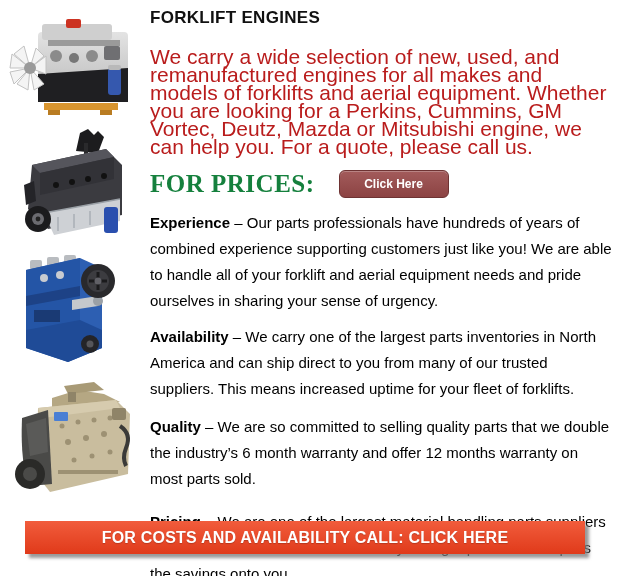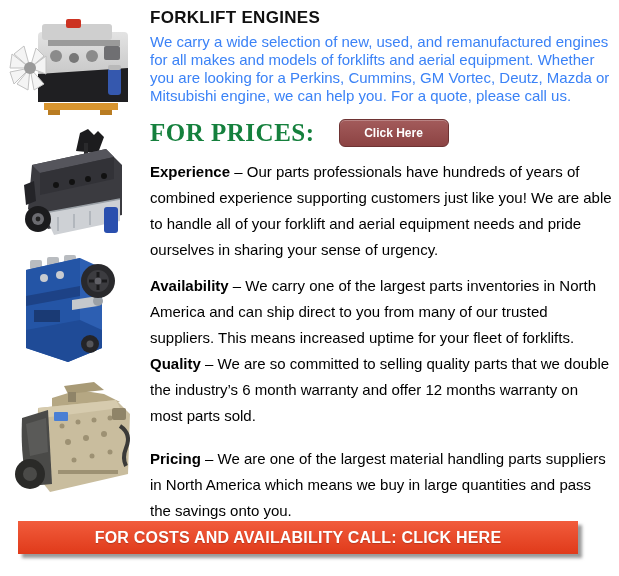--- a/index.html
+++ b/index.html
@@ -22,22 +22,22 @@
   #eng4 { left: 8px;  top: 382px; width: 128px; height: 119px; }
 
   
   .content { position: absolute; left: 150px; top: 0; width: 464px; }
   .page-title {
     margin-top: 8px;
     font-size: 17px; font-weight: 700; letter-spacing: .3px;
     color: #111;
   }
   .intro {
-    margin-top: 5px;
-    font-size: 15px; line-height: 18px; color: #3b82f6;
+    margin-top: 20px;
+    font-size: 21px; line-height: 18px; color: #b91c1c;
   }
   .prices-row {
     margin-top: 14px;
     display: flex; align-items: center;
   }
   .prices-heading {
     font-family: "Liberation Serif", serif;
     font-weight: 700; font-size: 25px;
     color: #15803d; letter-spacing: .5px;
   }
@@ -49,27 +49,27 @@
     background: linear-gradient(#a35b5b, #8c4343);
     color: #ffffff; font-weight: 700; font-size: 12px;
     font-family: "Liberation Sans", sans-serif;
     cursor: pointer;
     box-shadow: inset 0 1px 0 rgba(255,255,255,.25);
   }
   .para { font-size: 15px; line-height: 26px; color: #000000; }
   .para .lbl { font-weight: 700; }
   #p-experience   { margin-top: 12px; }
   #p-availability { margin-top: 10px; }
-  #p-quality      { }
+  #p-quality      { margin-top: 12px; }
   #p-delivery     { margin-top: 11px; }
   #p-pricing      { margin-top: 17px; }
 
   
   .banner {
-    position: absolute; left: 18px; top: 521px;
+    position: absolute; left: 25px; top: 521px;
     width: 560px; height: 33px;
     background: linear-gradient(#f15c3c, #e03a1a);
     box-shadow: 4px 4px 3px rgba(120,120,120,.75);
     display: flex; align-items: center; justify-content: center;
     cursor: pointer;
   }
   .banner-text {
     color: #ffffff; font-weight: 700; font-size: 16px;
     letter-spacing: .2px;
     text-shadow: 0 1px 1px rgba(0,0,0,.2);

